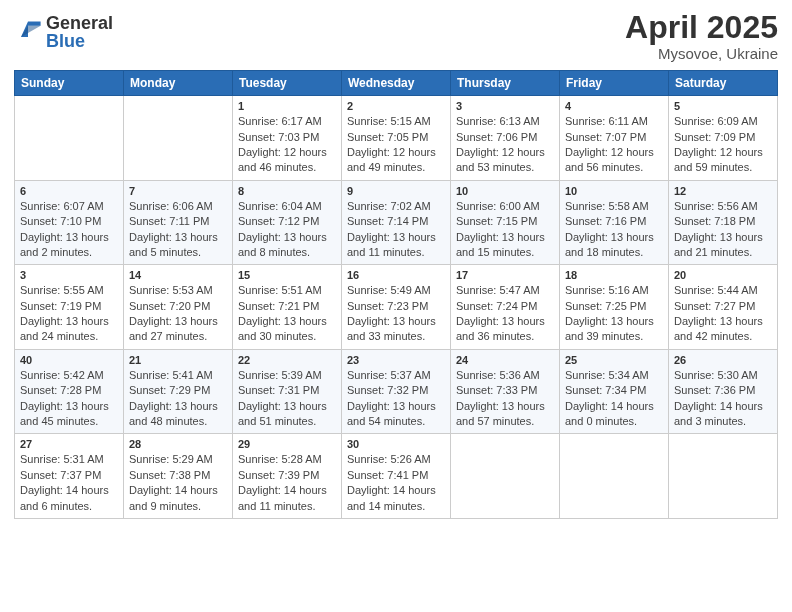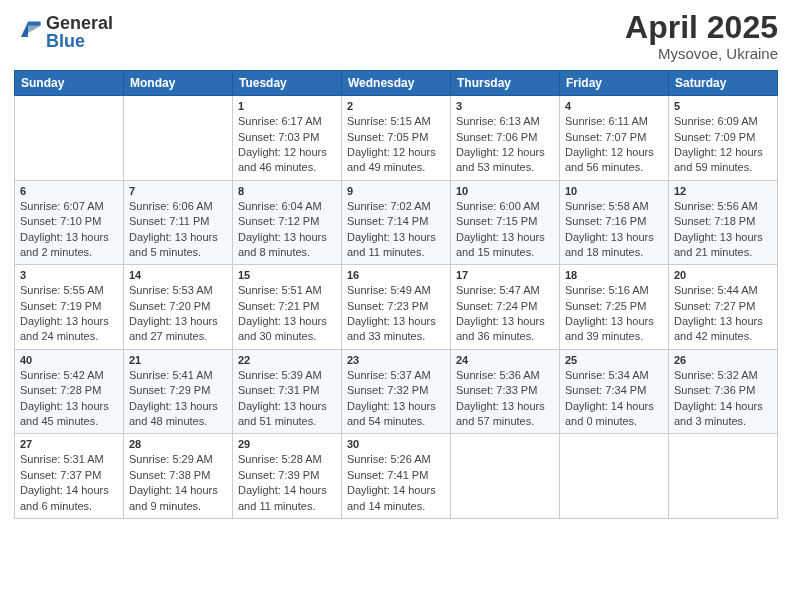--- a/index.html
+++ b/index.html
@@ -297,21 +297,21 @@
 Daylight: 13 hours and 57 minutes.</div>
           </td>
           <td>
             <span class="cell-date">25</span>
             <div class="cell-info">Sunrise: 5:34 AM
 Sunset: 7:34 PM
 Daylight: 14 hours and 0 minutes.</div>
           </td>
           <td>
             <span class="cell-date">26</span>
-            <div class="cell-info">Sunrise: 5:32 AM
+            <div class="cell-info">Sunrise: 5:30 AM
 Sunset: 7:36 PM
 Daylight: 14 hours and 3 minutes.</div>
           </td>
         </tr>
         <tr>
           <td>
             <span class="cell-date">27</span>
             <div class="cell-info">Sunrise: 5:31 AM
 Sunset: 7:37 PM
 Daylight: 14 hours and 6 minutes.</div>

